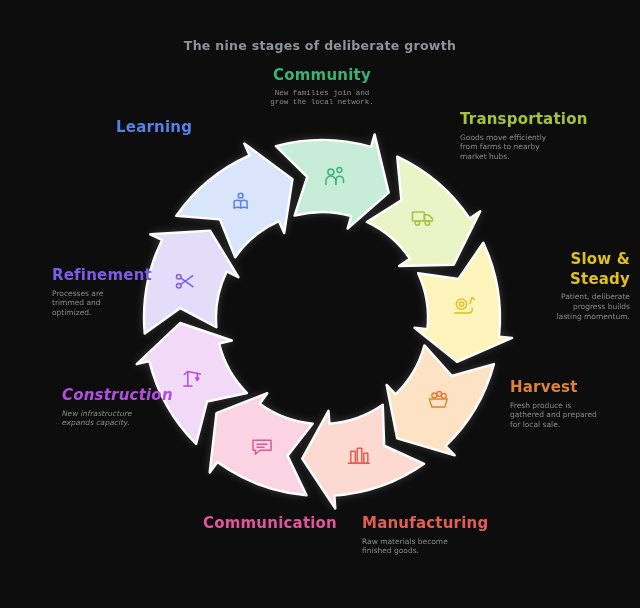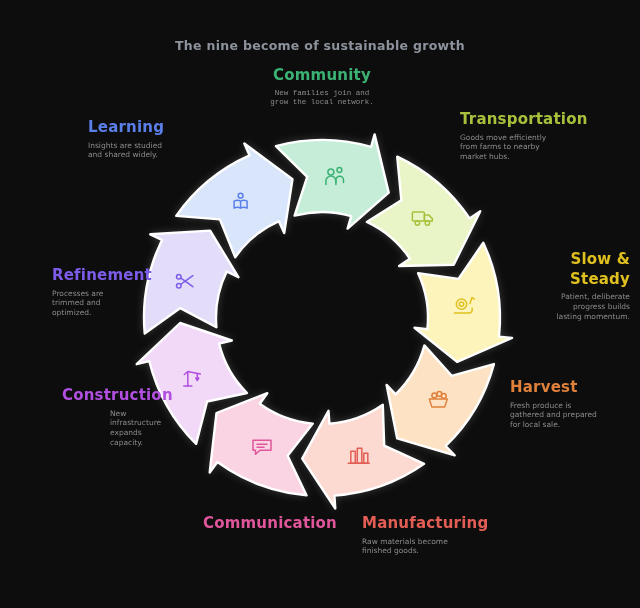--- a/index.html
+++ b/index.html
@@ -16,21 +16,21 @@
   #ring path.seg{stroke:#ffffff;stroke-width:2.4;stroke-linejoin:round;}
   #ring{filter:drop-shadow(0 0 4px rgba(255,255,255,.18));}
   .label{position:absolute;line-height:1.3;}
   .label .hd{display:block;font-size:15px;font-weight:bold;letter-spacing:.2px;margin-bottom:3px;}
   .label .bd{font-size:7.5px;white-space:pre-line;}
 </style>
 </head>
 <body>
 
 <div class="canvas">
-  <h1 class="title" style="color: rgb(141, 147, 156);">The nine become of sustainable growth</h1>
+  <h1 class="title" style="color: rgb(141, 147, 156);">The nine stages of deliberate growth</h1>
   <svg id="ring" width="640" height="608" viewBox="0 0 640 608">
       <path class="seg" d="M275.9,146.1 A178,178 0 0 1 371.1,146.9 L374.6,134.4 L388.7,192.6 L347.6,228.6 L351.2,216.1 A106,106 0 0 0 294.6,215.6 L307.2,176.8 Z" fill="#c5edd7"></path>
       <path class="seg" d="M397.2,156.7 A178,178 0 0 1 469.6,218.5 L480.3,211.2 L453.7,264.8 L399.1,266.0 L409.9,258.7 A106,106 0 0 0 366.8,221.9 L401.4,200.3 Z" fill="#e9f5c6"></path>
       <path class="seg" d="M483.3,242.8 A178,178 0 0 1 499.0,336.6 L512.0,338.0 L457.1,361.9 L414.5,327.7 L427.4,329.1 A106,106 0 0 0 418.1,273.2 L458.5,278.9 Z" fill="#fdf4bb"></path>
       <path class="seg" d="M493.9,364.1 A178,178 0 0 1 445.6,446.0 L454.7,455.4 L397.2,438.4 L386.6,384.9 L395.6,394.3 A106,106 0 0 0 424.4,345.4 L451.7,375.8 Z" fill="#fde3c4"></path>
       <path class="seg" d="M424.1,463.8 A178,178 0 0 1 334.4,495.6 L335.3,508.5 L302.2,458.6 L328.5,410.8 L329.4,423.7 A106,106 0 0 0 382.8,404.8 L384.2,445.6 Z" fill="#fcd9d1"></path>
       <path class="seg" d="M306.5,495.3 A178,178 0 0 1 217.4,462.0 L209.7,472.5 L216.5,413.0 L267.3,393.2 L259.7,403.8 A106,106 0 0 0 312.8,423.6 L287.6,455.8 Z" fill="#fbd4e4"></path>
       <path class="seg" d="M196.1,443.9 A178,178 0 0 1 149.3,361.1 L136.7,364.2 L180.1,323.0 L231.8,340.5 L219.1,343.6 A106,106 0 0 0 247.0,393.0 L207.1,401.5 Z" fill="#f2d9f8"></path>
       <path class="seg" d="M144.7,333.5 A178,178 0 0 1 162.0,240.0 L150.3,234.3 L210.1,230.6 L238.4,277.2 L226.7,271.5 A106,106 0 0 0 216.4,327.2 L180.3,308.1 Z" fill="#e3ddf9"></path>
       <path class="seg" d="M176.2,215.9 A178,178 0 0 1 249.6,155.4 L244.3,143.5 L292.5,179.1 L284.2,233.0 L278.9,221.2 A106,106 0 0 0 235.2,257.2 L219.9,219.4 Z" fill="#d9e5fb"></path>
@@ -108,30 +108,28 @@
 for local sale.</div>
       </div>
       <div class="label" style="left: 362px; top: 514px; width: 112px; text-align: left;">
         <span class="hd" style="color: rgb(226, 93, 84);">Manufacturing</span>
         <div class="bd" style="color: rgb(139, 139, 139);">Raw materials become
 finished goods.</div>
       </div>
       <div class="label" style="left: 203px; top: 514px; width: 112px; text-align: left;">
         <span class="hd" style="color: rgb(224, 86, 155);">Communication</span>
       </div>
-      <div class="label" style="left: 62px; top: 386px; width: 112px; text-align: left;">
+      <div class="label" style="left: 62px; top: 386px; width: 112px; text-align: left; font-style: italic;">
         <span class="hd" style="color: rgb(177, 79, 224);">Construction</span>
-        <div class="bd" style="color: rgb(139, 139, 139); margin-left: 48px;">New infrastructure
+        <div class="bd" style="color: rgb(139, 139, 139);">New infrastructure
 expands capacity.</div>
       </div>
       <div class="label" style="left: 52px; top: 246px; width: 100px; text-align: left; margin-top: 20px;">
         <span class="hd" style="color: rgb(124, 92, 232);">Refinement</span>
         <div class="bd" style="color: rgb(139, 139, 139);">Processes are
 trimmed and
 optimized.</div>
       </div>
-      <div class="label" style="left: 88px; top: 118px; width: 108px; text-align: left;">
+      <div class="label" style="left: 116px; top: 118px; width: 108px; text-align: left;">
         <span class="hd" style="color: rgb(91, 127, 232);">Learning</span>
-        <div class="bd" style="color: rgb(139, 139, 139);">Insights are studied
-and shared widely.</div>
       </div>
     </div>
 </div>
 
 </body></html>

